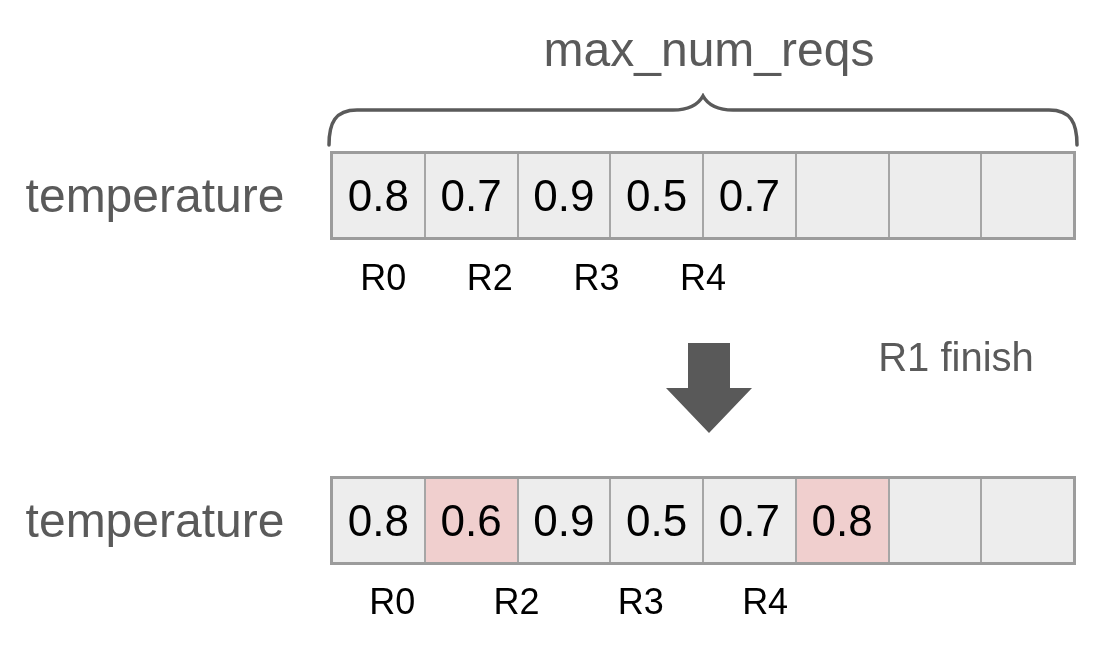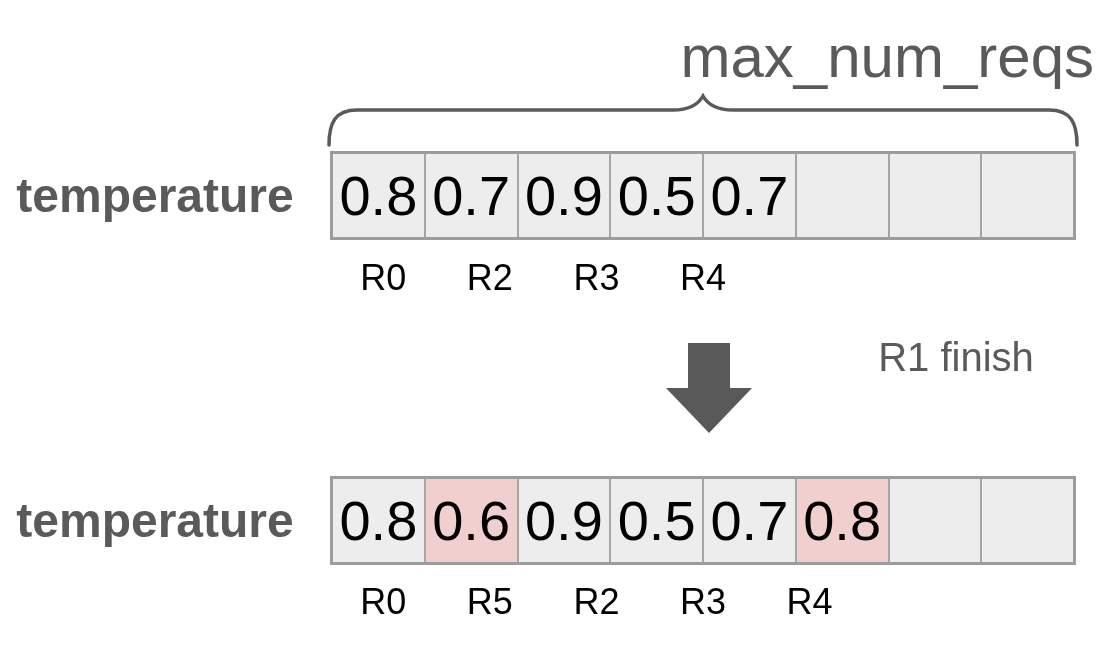--- a/index.html
+++ b/index.html
@@ -17,54 +17,53 @@
   .canvas {
     position: relative;
     width: 1110px;
     height: 656px;
     background: #ffffff;
     font-family: "Liberation Sans", sans-serif;
     overflow: hidden;
   }
   .title {
     position: absolute;
-    left: 348px; top: 22px; width: 746px;
-    text-align: right;
-    font-size: 60px;
+    left: 336px; top: 22px; width: 746px;
+    text-align: center;
+    font-size: 48px;
     color: var(--gray-text);
     white-space: nowrap;
   }
   .brace {
     position: absolute;
     left: 327px; top: 93px;
   }
   .temp-label {
     position: absolute;
     left: 10px; width: 290px; height: 88px;
     display: flex; align-items: center; justify-content: center;
     font-size: 48px;
     color: var(--gray-text);
     white-space: nowrap;
-    font-weight: bold;
   }
   .temp-label.row1 { top: 151px; }
   .temp-label.row2 { top: 476px; }
   .slot-table {
     position: absolute;
     left: 330px; width: 746px; height: 89px;
     display: flex;
     border: 3px solid var(--border-outer);
     background: var(--cell-bg);
   }
   .slot-table.row1 { top: 151px; }
   .slot-table.row2 { top: 476px; }
   .cell {
     flex: 1 1 0;
     display: flex; align-items: center; justify-content: center;
-    font-size: 56px;
+    font-size: 44px;
     color: var(--black);
     border-right: 2px solid var(--border-inner);
     background: var(--cell-bg);
   }
   .cell:last-child { border-right: none; }
   .cell.hl { background: var(--hl-bg); }
   .ids-row {
     position: absolute;
     left: 330px; width: 746px;
     display: flex;
@@ -171,21 +170,20 @@
     <div class="cell">
         <span></span>
       </div>
     <div class="cell">
         <span></span>
       </div>
   </div>
 
   <div class="ids-row row2">
     <span>R0</span>
-    <span>R5</span>
     <span>R2</span>
     <span>R3</span>
     <span>R4</span>
     <span></span>
     <span></span>
   </div>
 
 </div>
 
 </body></html>

